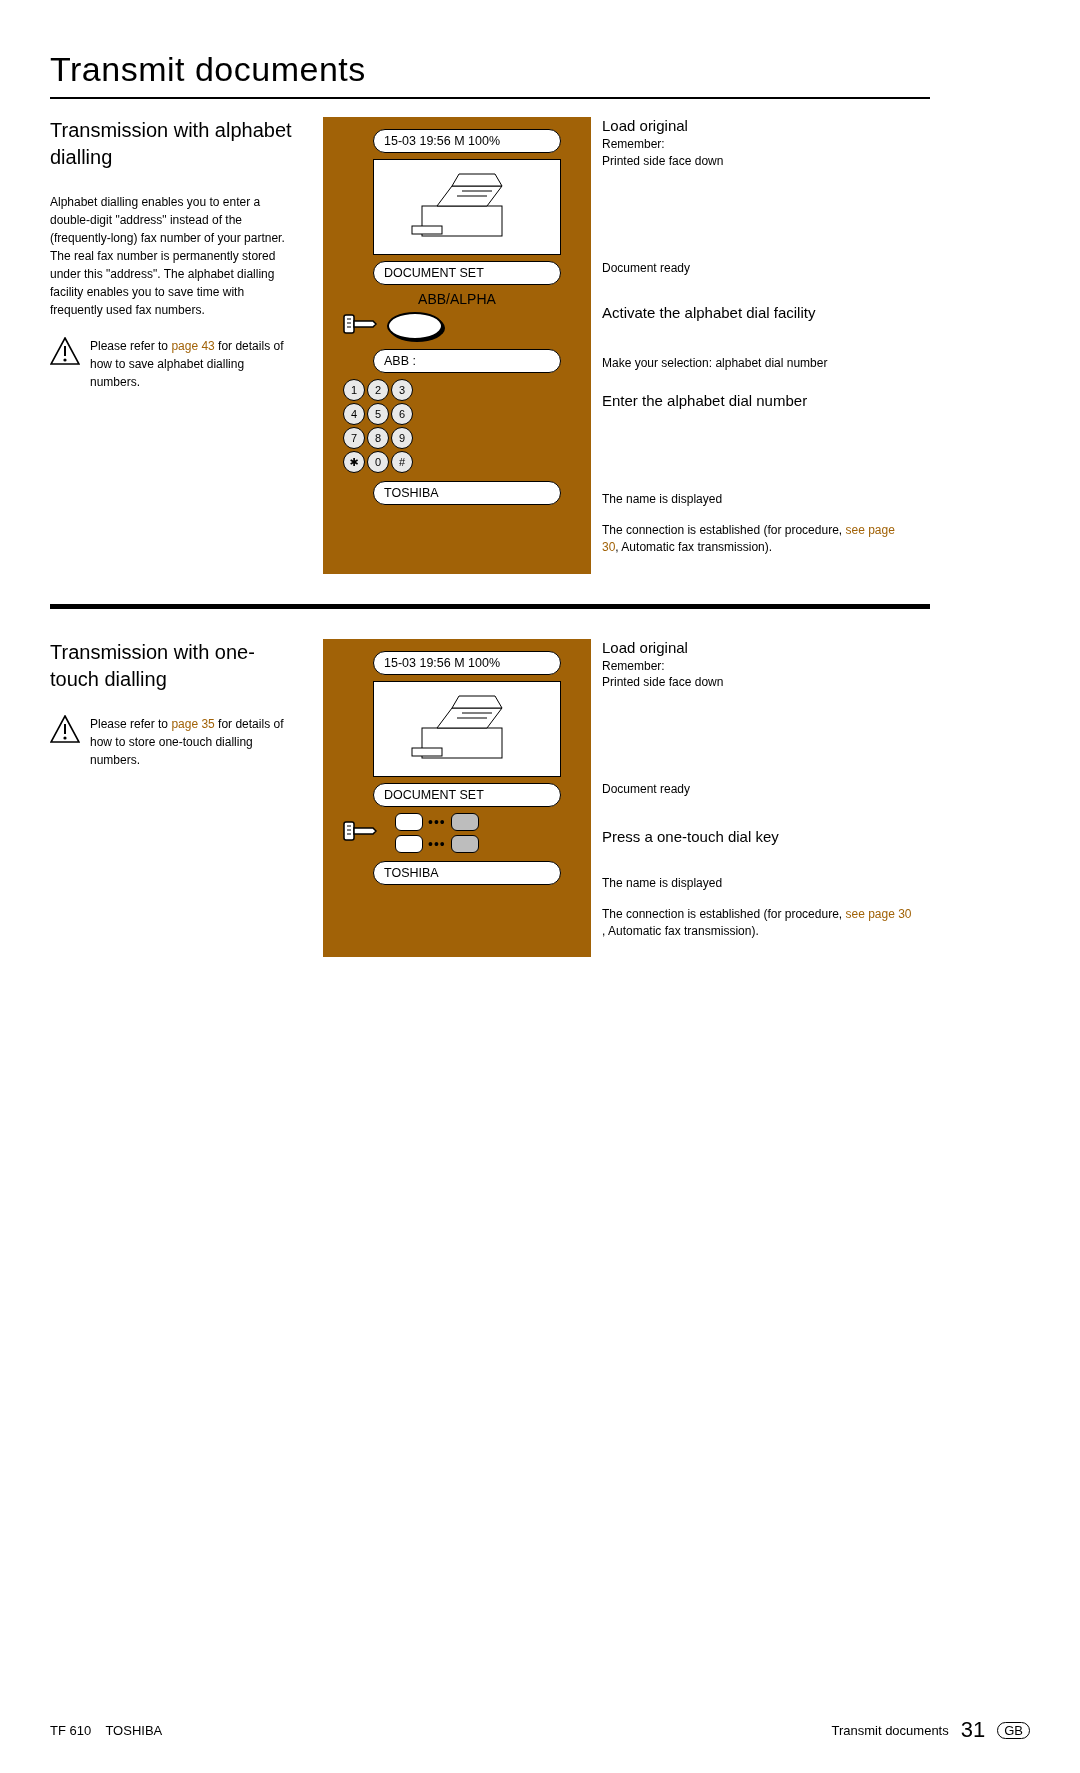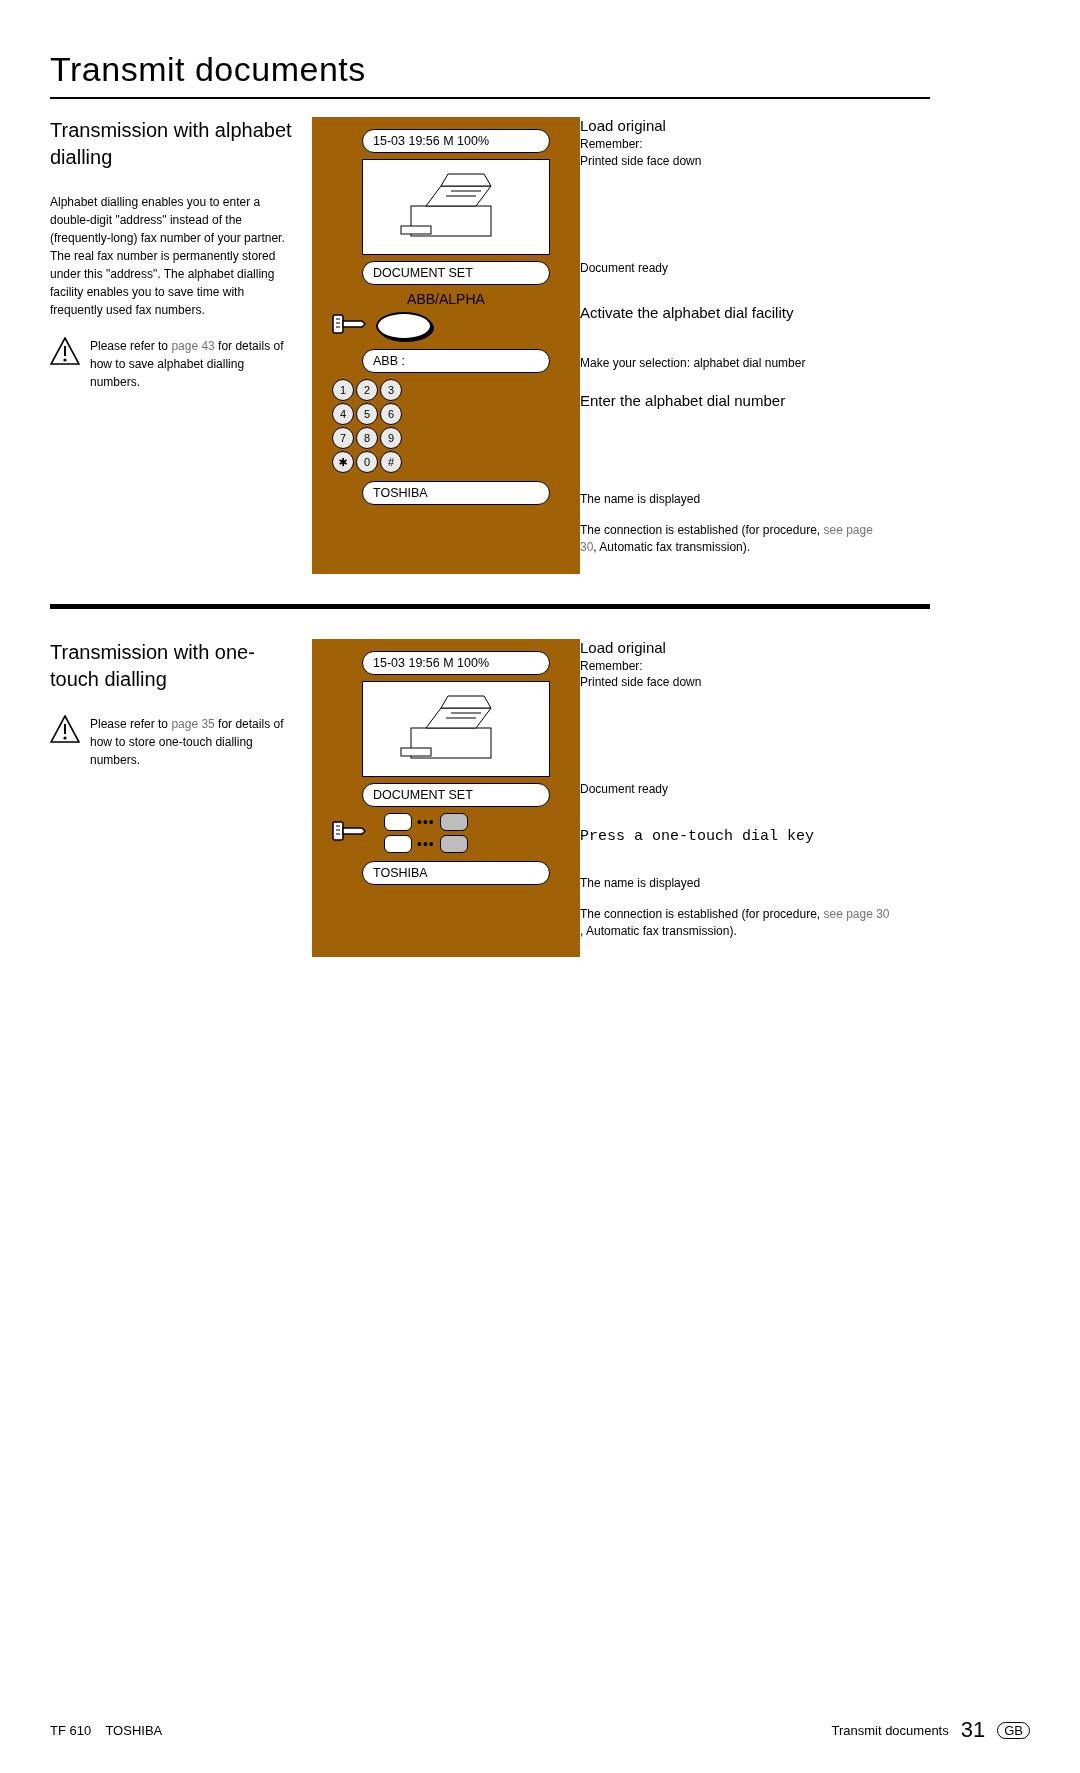--- a/index.html
+++ b/index.html
@@ -20,21 +20,21 @@
   .rule {
     border-top: 2px solid #000;
     margin: 0 0 18px 0;
   }
   .rule-thick {
     border-top: 5px solid #000;
     margin: 30px 0 30px 0;
   }
   .section {
     display: flex;
-    gap: 0;
+    gap: 11px;
   }
   .col-left {
     width: 262px;
     padding-right: 20px;
     box-sizing: border-box;
   }
   .col-mid {
     width: 268px;
     background: #a16207;
     padding: 12px 10px 20px 10px;
@@ -58,21 +58,21 @@
   .note-row {
     display: flex;
     align-items: flex-start;
     gap: 10px;
   }
   .warn-icon svg { display:block; }
   .note-text {
     font-size: 12px;
     line-height: 1.5;
   }
-  .link-red { color: #737373; }
+  .link-red { color: #a16207; }
   .display-pill {
     border: 1.5px solid #000;
     border-radius: 14px;
     padding: 4px 10px;
     font-size: 12.5px;
     margin: 0 20px 6px 40px;
     background: #fff;
     text-align: left;
   }
   .fax-illus {
@@ -312,21 +312,21 @@
     <div class="display-pill">TOSHIBA</div>
   </div>
 
   <div class="col-right">
     <div class="rcol-block" style="margin-bottom:90px;">
       <p class="rcol-h">Load original</p>
       <p class="rcol-sm" style="margin-bottom:0">Remember:</p>
       <p class="rcol-sm">Printed side face down</p>
     </div>
     <p class="rcol-sm" style="margin-bottom:30px;">Document ready</p>
-    <p class="rcol-h" style="margin-bottom:30px;font-family:Liberation Mono, monospace;">Press a one-touch dial key</p>
+    <p class="rcol-h" style="margin-bottom:30px;">Press a one-touch dial key</p>
     <p class="rcol-sm" style="margin-bottom:14px;">The name is displayed</p>
     <p class="rcol-sm">
       <span>The connection is established (for procedure, </span><span class="link-red">see page 30</span><span> , Automatic fax transmission).</span>
     </p>
   </div>
 </div>
 
 <div class="spacer-lg"></div>
 
 <div class="footer">

